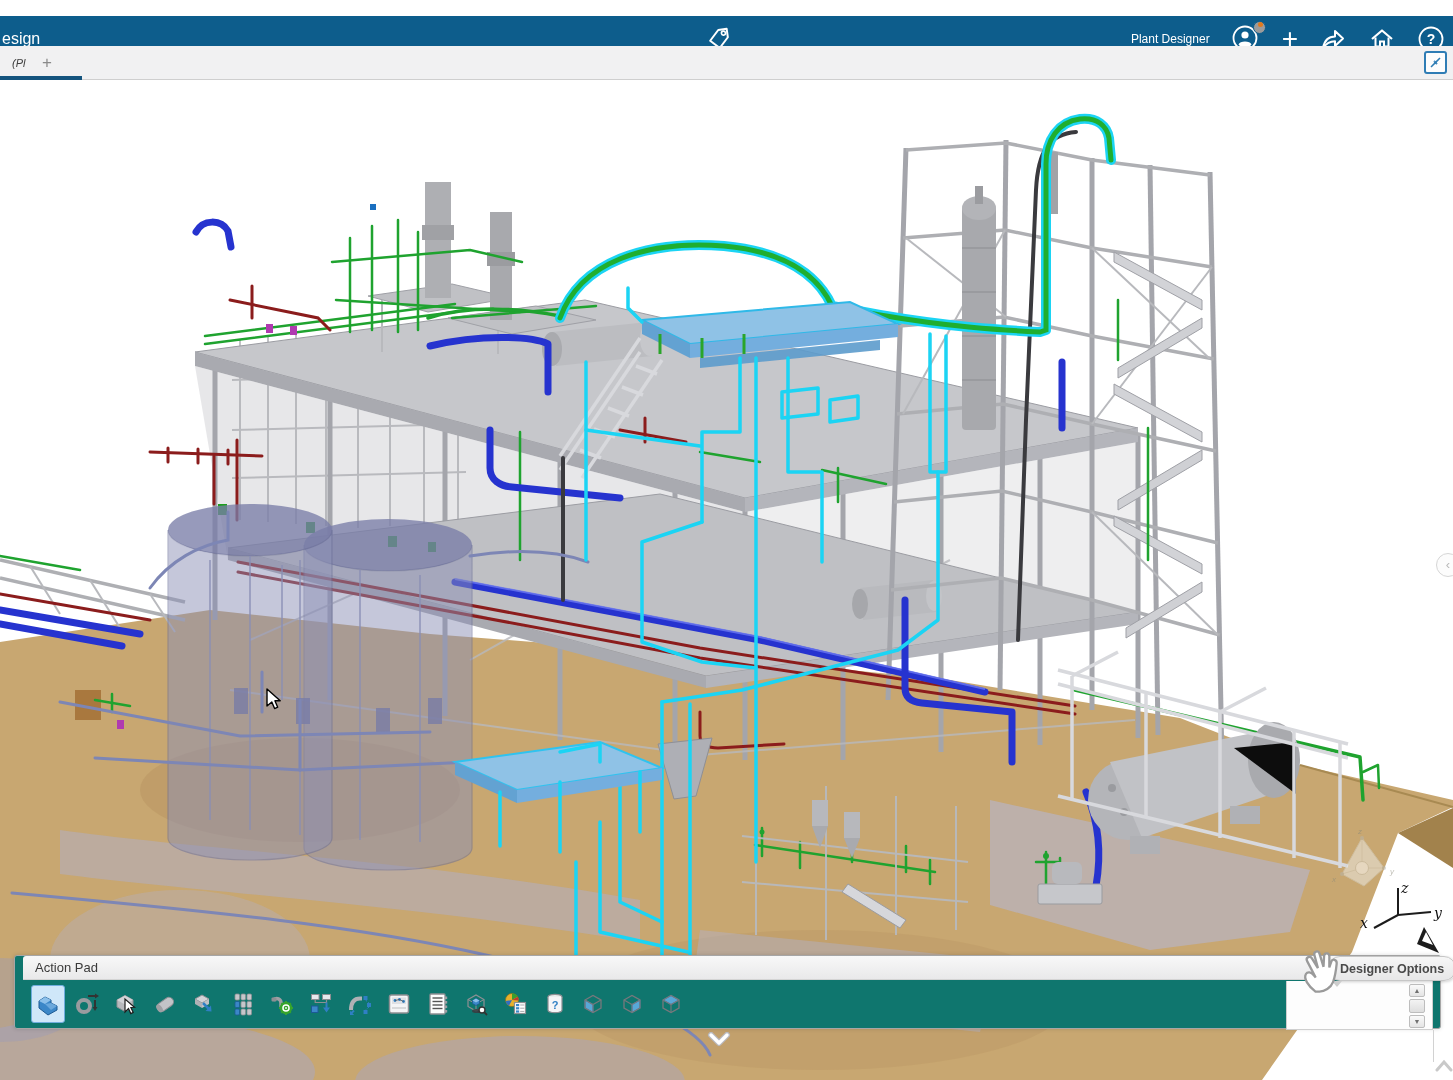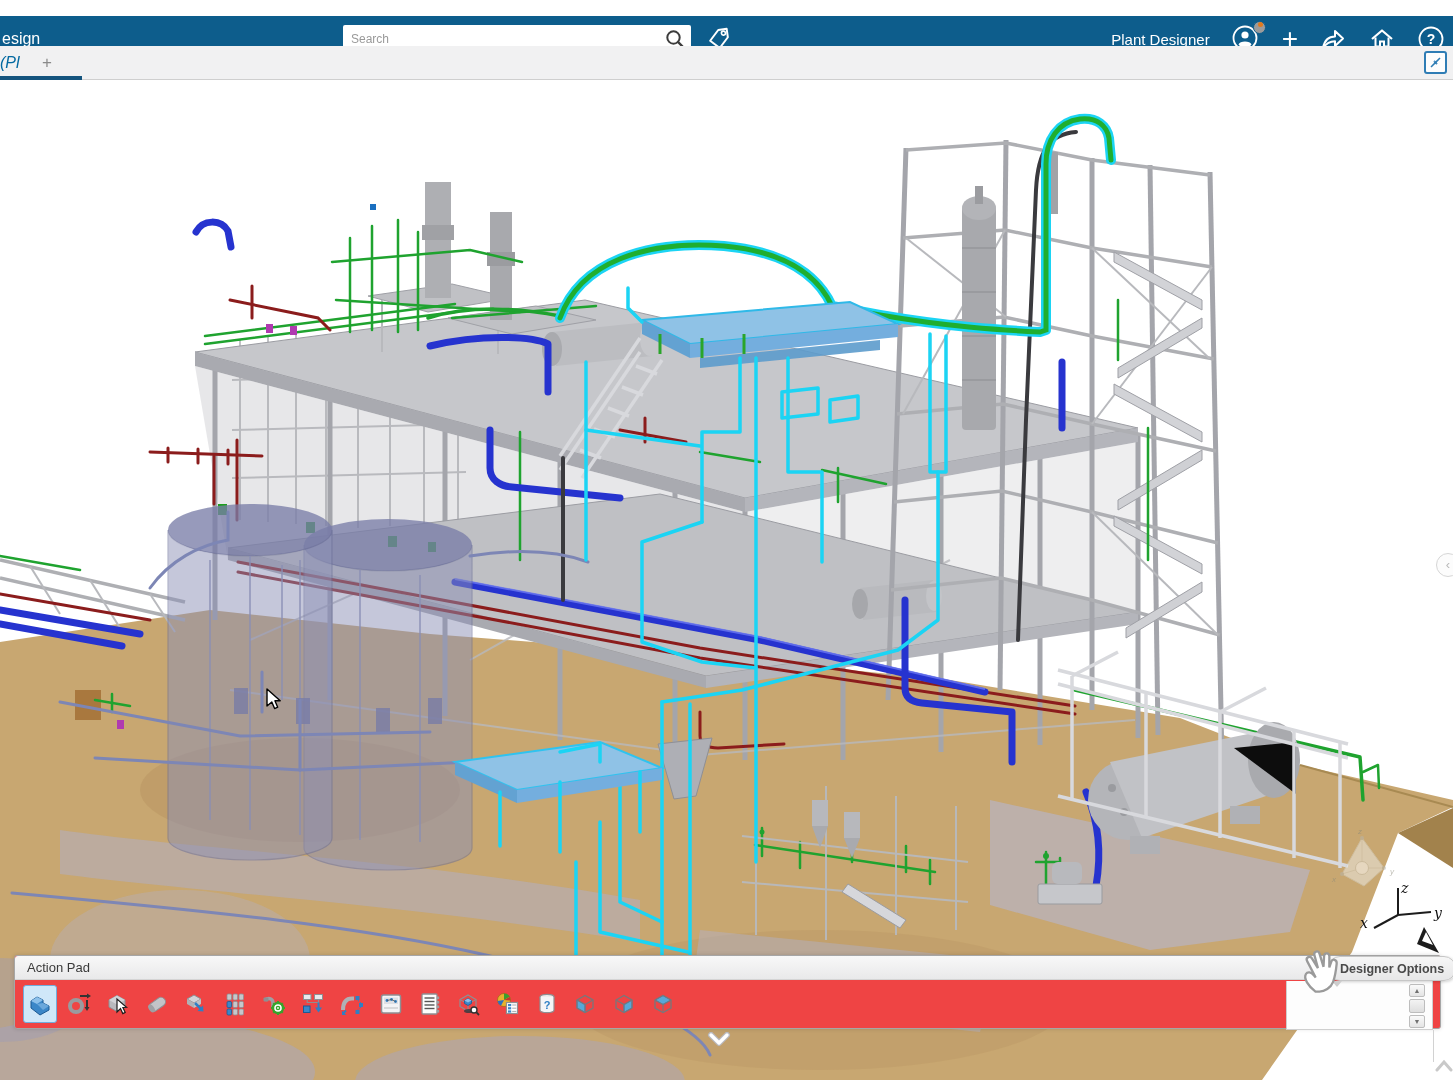--- a/index.html
+++ b/index.html
@@ -11,42 +11,42 @@
     display:flex;align-items:center;z-index:5;color:#fff;}
   .app-title{font-size:16px;color:#fff;margin-left:2px;white-space:nowrap;}
   .search-wrap{position:absolute;left:343px;top:9px;width:348px;height:27px;background:#fff;
     border-radius:2px;display:flex;align-items:center;}
   .search-wrap input{border:none;outline:none;flex:1;font-size:12px;padding:0 8px;
     font-family:"Liberation Sans",sans-serif;color:#333;background:transparent;}
   .search-wrap input::placeholder{color:#9a9a9a;}
   .search-glyph{width:24px;height:24px;margin-right:4px;flex:none;}
   .tag-btn{position:absolute;left:705px;top:9px;width:28px;height:28px;}
   .topbar-right{position:absolute;right:8px;top:0;height:46px;display:flex;align-items:center;gap:21px;}
-  .user-label{font-size:15px;color:#fff;}
+  .user-label{font-size:12px;color:#fff;}
   .tb-icon{width:28px;height:28px;display:block;}
   .avatar-wrap{position:relative;width:30px;height:30px;}
   .avatar-badge{position:absolute;top:-3px;right:-5px;width:13px;height:13px;border-radius:50%;
     background:#9b9b9b;border:1px solid #0d5d8c;}
   .avatar-badge i{position:absolute;top:0px;left:4px;width:5px;height:5px;border-radius:50%;background:#e07a1f;}
   .plus-glyph{font-size:28px;font-weight:300;line-height:28px;color:#fff;}
 
   
   .tabbar{position:absolute;top:46px;left:0;width:1453px;height:34px;background:#f1f1f2;
     border-bottom:1px solid #cfcfcf;z-index:5;}
   .tab-active{position:absolute;left:0;top:0;height:34px;min-width:82px;display:flex;align-items:center;}
-  .tab-label{font-size:16px;font-style:italic;color:#0369a1;padding-left:0;white-space:nowrap;}
+  .tab-label{font-size:11px;font-style:italic;color:#404040;padding-left:12px;white-space:nowrap;}
   .tab-underline{position:absolute;left:0;top:30px;width:82px;height:4px;background:#14547e;}
   .tab-new{position:absolute;left:36px;top:5px;width:22px;height:24px;color:#8a8a8a;font-size:17px;
     text-align:center;line-height:24px;}
   .tab-restore{position:absolute;right:6px;top:5px;width:23px;height:23px;border:2px solid #2f7db5;
     border-radius:3px;background:#fdfdfd;display:flex;align-items:center;justify-content:center;}
 
   
   .action-pad{position:absolute;left:14px;right:12px;top:955px;height:74px;z-index:6;
-    border:1px solid #a6a6a6;border-radius:3px;background:#ef4444;box-shadow:0 0 4px rgba(0,0,0,.15);}
+    border:1px solid #a6a6a6;border-radius:3px;background:#0f766e;box-shadow:0 0 4px rgba(0,0,0,.15);padding-left:8px;}
   .ap-title{height:24px;background:linear-gradient(#f8f8f8,#e9e9ea);border-bottom:1px solid #d4d4d4;
     font-size:13px;color:#3a3a3a;display:flex;align-items:center;padding-left:12px;
     border-radius:3px 3px 0 0;}
   .ap-tools{height:48px;display:flex;align-items:center;gap:5px;padding-left:8px;}
   .ap-btn{width:34px;height:38px;border:1px solid transparent;border-radius:3px;display:flex;
     align-items:center;justify-content:center;background:transparent;padding:0;}
   .ap-btn.selected{background:#cfe7f9;border-color:#6fadde;}
   .ap-chevron{position:absolute;left:706px;top:1032px;width:26px;height:16px;z-index:6;}
 
   
@@ -446,27 +446,20 @@
   </g>
   <g>
     <polygon points="1424,927 1439,953 1417,944" fill="#1c1c1c"></polygon>
     <polygon points="1426,932 1433,945 1422,941" fill="#fff"></polygon>
   </g>
 </svg>
 
 <header class="topbar">
   <span class="app-title">esign</span>
 
-  <div class="search-wrap">
-    <input type="text" placeholder="Search" style="">
-    <svg class="search-glyph" viewBox="0 0 24 24">
-      <circle cx="10.5" cy="10.5" r="6.2" fill="none" stroke="#3c3c3c" stroke-width="2"></circle>
-      <line x1="15.2" y1="15.2" x2="20.5" y2="20.5" stroke="#3c3c3c" stroke-width="2.4" stroke-linecap="round"></line>
-    </svg>
-  </div>
 
   <svg class="tag-btn" viewBox="0 0 28 28">
     <g transform="rotate(-8 14 14)">
       <path d="M5,14.5 L14.5,5 H23 V13.5 L13.5,23 Z" fill="none" stroke="#fff" stroke-width="2" stroke-linejoin="round"></path>
       <circle cx="19.2" cy="8.8" r="2" fill="none" stroke="#fff" stroke-width="1.6"></circle>
     </g>
   </svg>
 
   <div class="topbar-right">
     <span class="user-label">Plant Designer</span>

